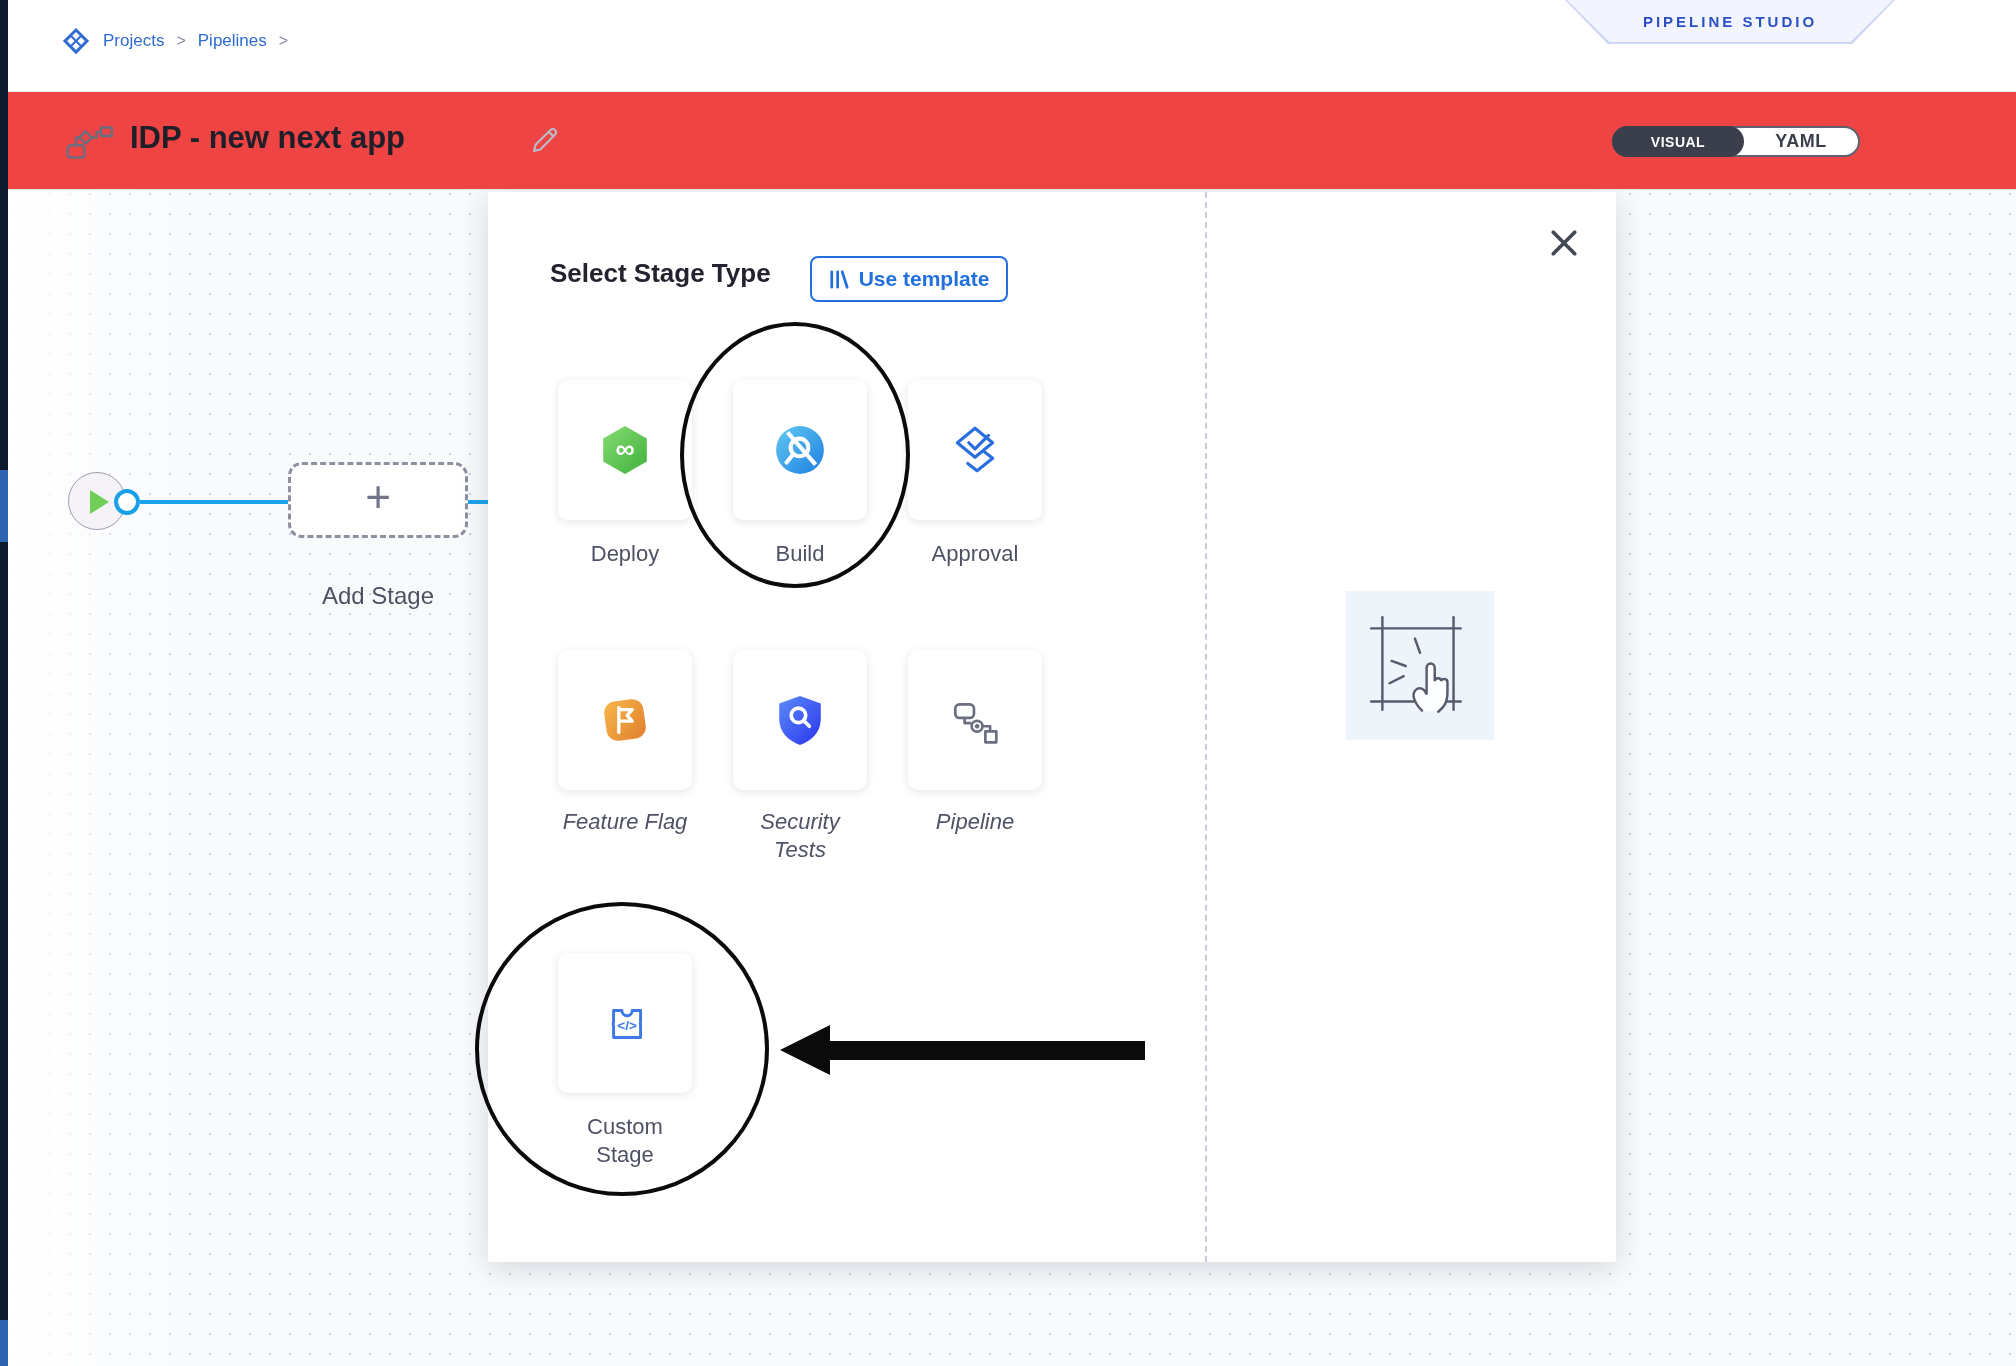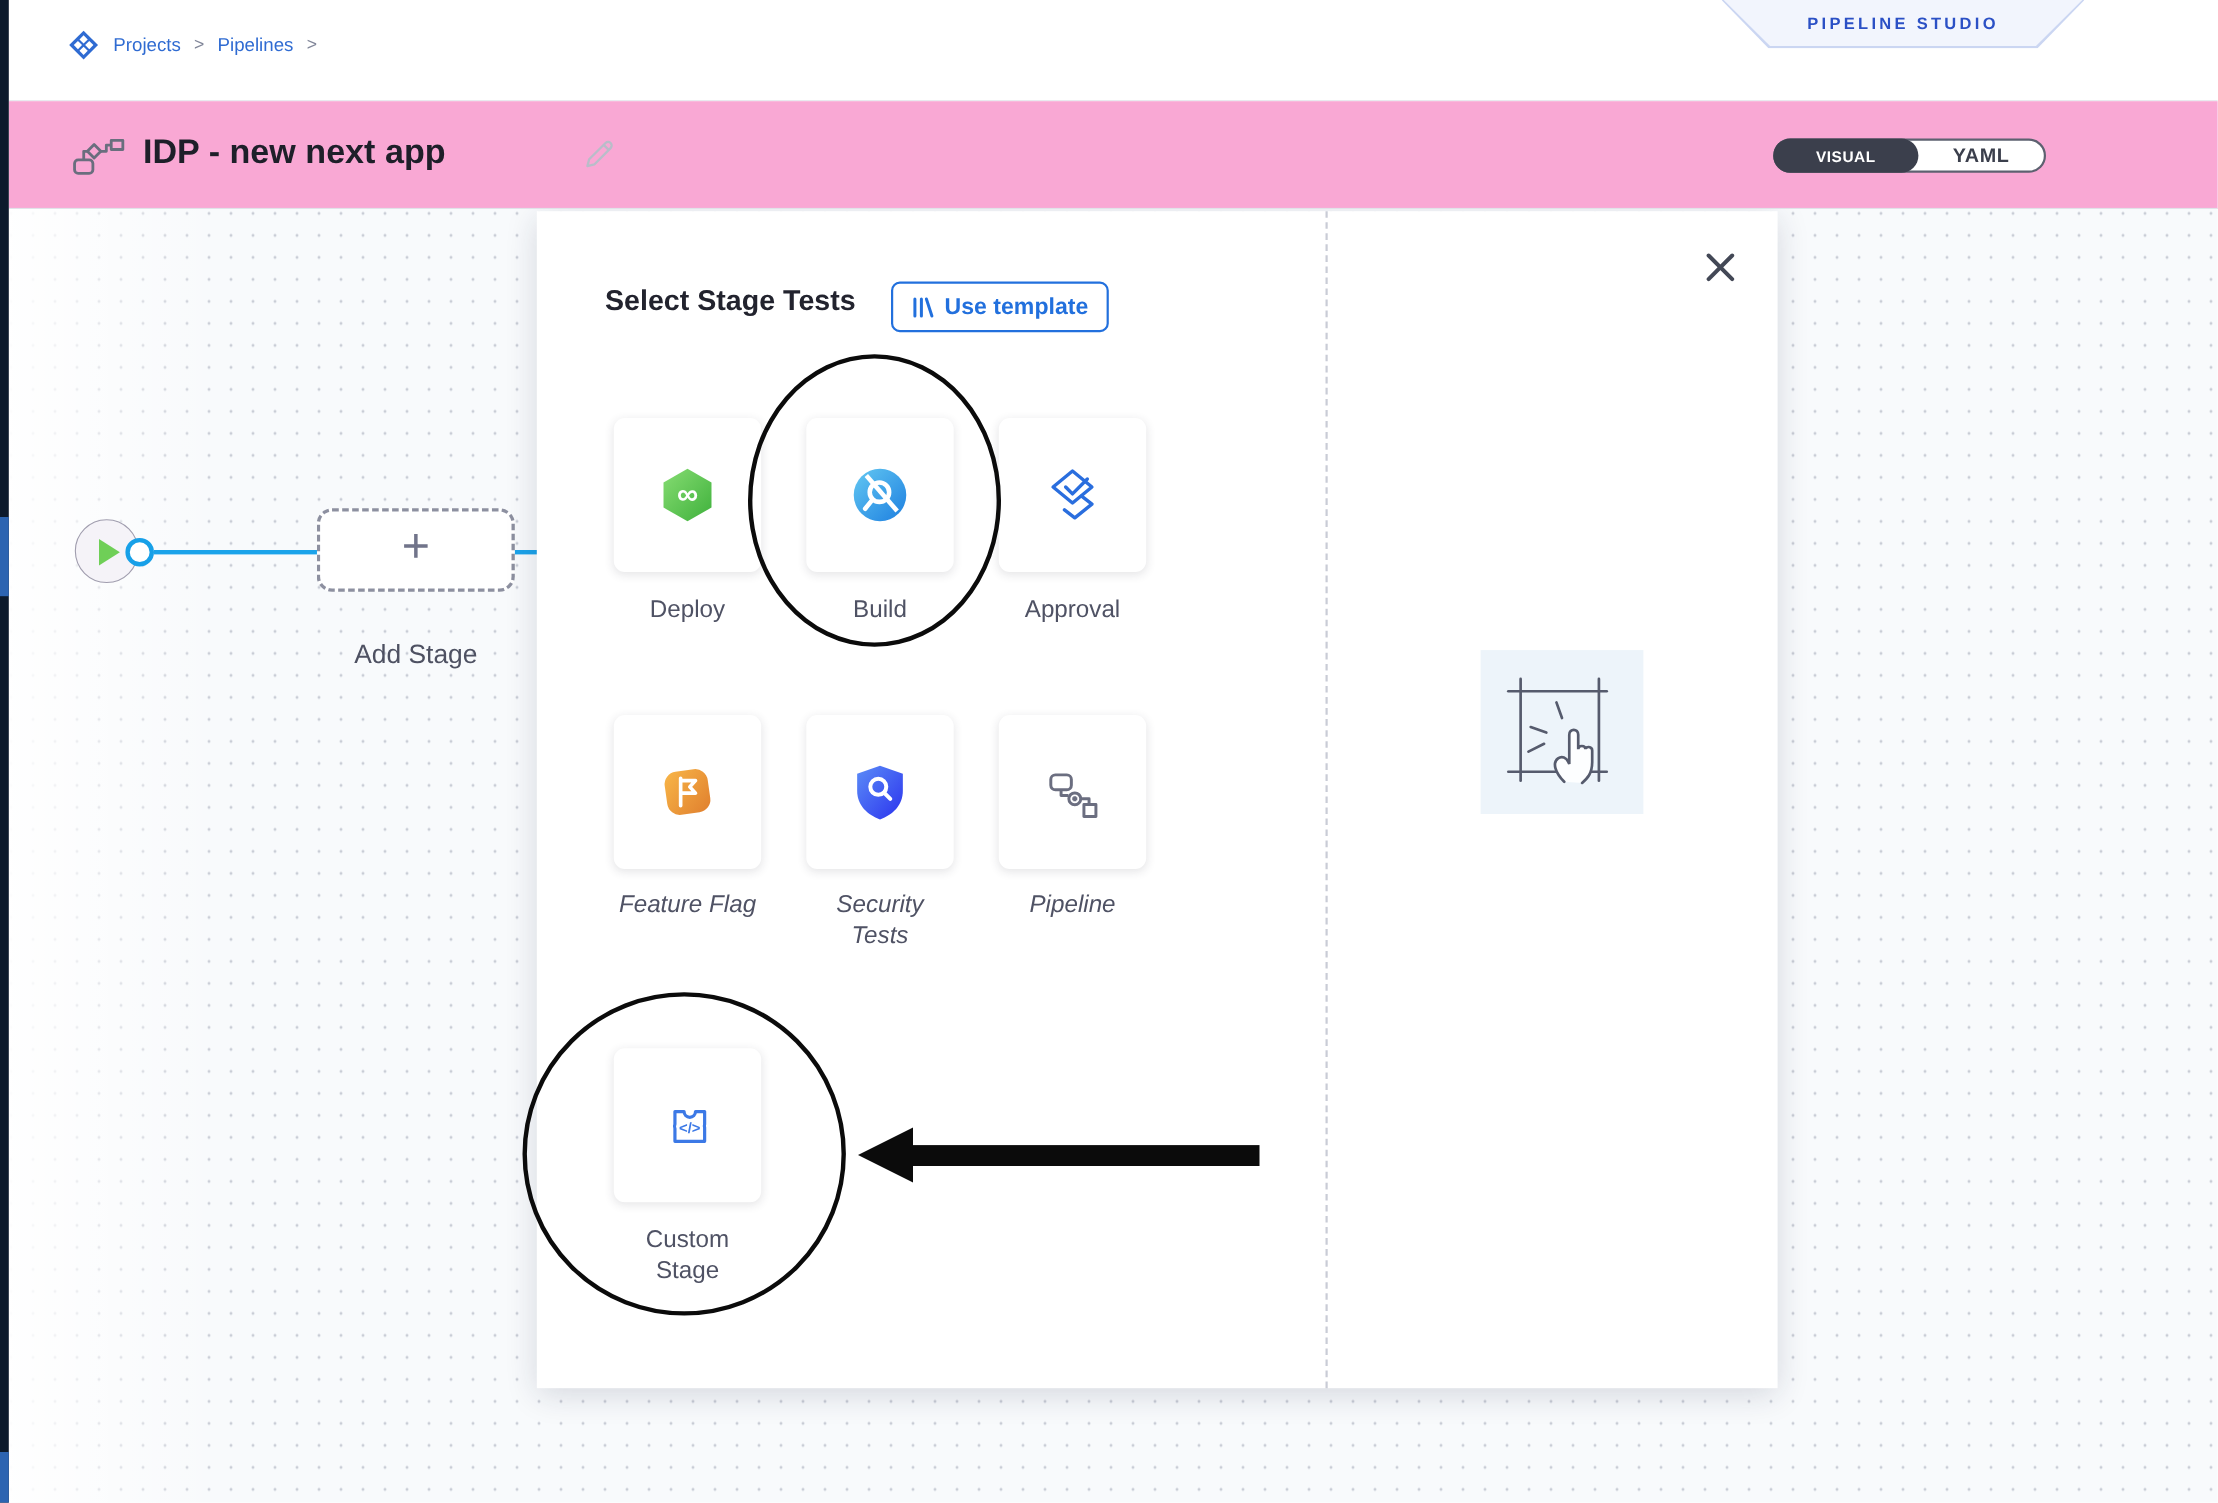--- a/index.html
+++ b/index.html
@@ -20,21 +20,21 @@
   .crumb-sep { color:#818699; font-size:16px; }
 
   #studio-badge { position:absolute; left:1557px; top:0; width:330px; height:44px;
     clip-path:polygon(0 0,100% 0,87% 100%,13% 100%); background:#cbd6f2; }
   #studio-badge-inner { position:absolute; left:2px; top:0; width:326px; height:42px;
     clip-path:polygon(0 0,100% 0,87% 100%,13% 100%); background:#f2f5fd;
     display:flex; align-items:center; justify-content:center;
     color:#2b50c5; font-size:15px; font-weight:bold; letter-spacing:3px; }
 
   
-  #titlebar { left:8px; top:92px; width:2008px; height:98px; background:#f9a8d4;
+  #titlebar { left:8px; top:92px; width:2008px; height:98px; background:#ef4444;
     border-bottom:1px solid #e1e3e9; z-index:30;text-align:center; }
   #pipeline-title { position:absolute; left:122px; top:28px; font-size:31px; font-weight:bold; color:#1e1f29; }
   #title-icon { position:absolute; left:56px; top:30px; }
   #edit-pencil { position:absolute; left:519px; top:30px; cursor:pointer; }
 
   
   #view-toggle { position:absolute; left:1604px; top:34px; width:248px; height:31px;
     border:2px solid #5d6170; border-radius:16px; background:#fff; display:flex; }
   #toggle-visual { width:132px; height:31px; margin:-2px 0 0 -2px; border-radius:16px;
     background:#3b3f4c; color:#fff; display:flex; align-items:center; justify-content:center;
@@ -185,21 +185,21 @@
   <div id="out-port" class="abs"></div>
   <div class="flow-line abs" style="left:132px;width:152px"></div>
   <div id="add-stage-box" class="abs">
     <span id="add-stage-plus">+</span>
   </div>
   <div class="flow-line abs" style="left:460px;width:32px"></div>
   <div id="add-stage-label" class="abs">Add Stage</div>
 
   <div id="modal" class="abs">
     <div id="modal-main">
-      <div id="stage-modal-title">Select Stage Tests</div>
+      <div id="stage-modal-title">Select Stage Type</div>
       <button id="use-template-btn">
         <span style="display:flex">
           <svg width="20" height="21" viewBox="0 0 22 21" stroke="#2270dd" stroke-width="3" stroke-linecap="round">
             <line x1="3" y1="2" x2="3" y2="19"></line>
             <line x1="9.5" y1="2" x2="9.5" y2="19"></line>
             <line x1="14.5" y1="2" x2="20" y2="19"></line>
           </svg>
         </span>
         <span>Use template</span>
       </button>

